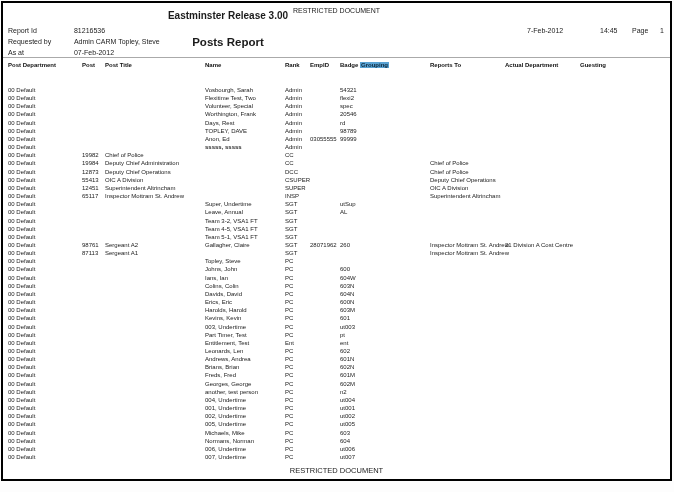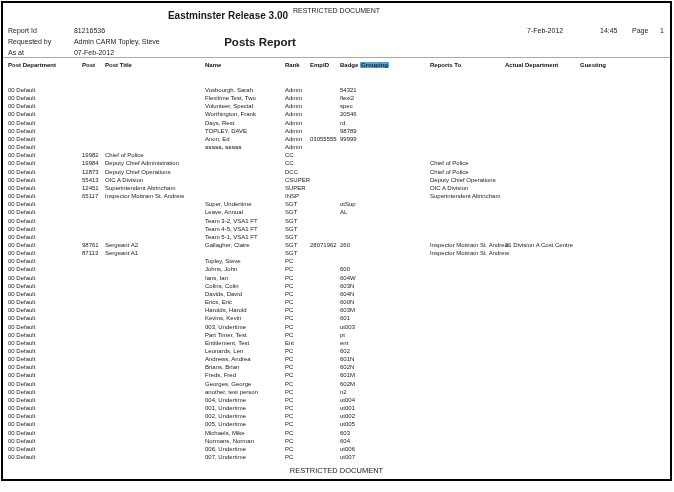--- a/index.html
+++ b/index.html
@@ -3,21 +3,21 @@
 <meta charset="utf-8">
 <style>
   * { margin:0; padding:0; box-sizing:border-box; }
   html,body { width:674px; height:492px; background:#fdfdfd; font-family:"Liberation Sans", sans-serif; color:#1b1b1b; }
   .frame { position:absolute; left:1px; top:1px; width:671px; height:480px; border:2px solid #000; background:#fff; overflow:hidden; }
 
   .restricted-top { position:absolute; top:4px; left:0; right:0; text-align:center; font-size:7px; color:#222; }
   .restricted-bottom { position:absolute; top:463px; left:0; right:0; text-align:center; font-size:7.5px; color:#222; }
 
   .app-title { position:absolute; top:7px; left:0; width:450px; text-align:center; font-size:10px; font-weight:bold; }
-  .report-title { position:absolute; top:33px; left:0; width:450px; text-align:center; font-size:11.5px; font-weight:bold;margin-left:32px; }
+  .report-title { position:absolute; top:33px; left:0; width:450px; text-align:center; font-size:11.5px; font-weight:bold; }
 
   .meta { position:absolute; left:5px; top:24px; font-size:7px; }
   .meta-row { height:11px; white-space:nowrap; }
   .meta-label { display:inline-block; width:64px; }
   .meta-value { display:inline-block; }
 
   .print-info { position:absolute; top:24px; left:0; right:0; height:10px; font-size:7px; }
   .pi-date { position:absolute; left:524px; }
   .pi-time { position:absolute; left:597px; }
   .pi-page-label { position:absolute; left:629px; }

